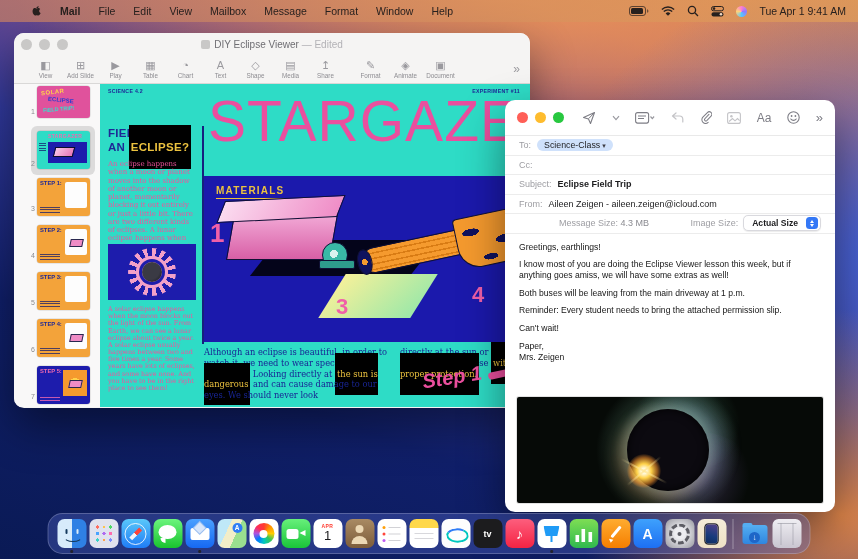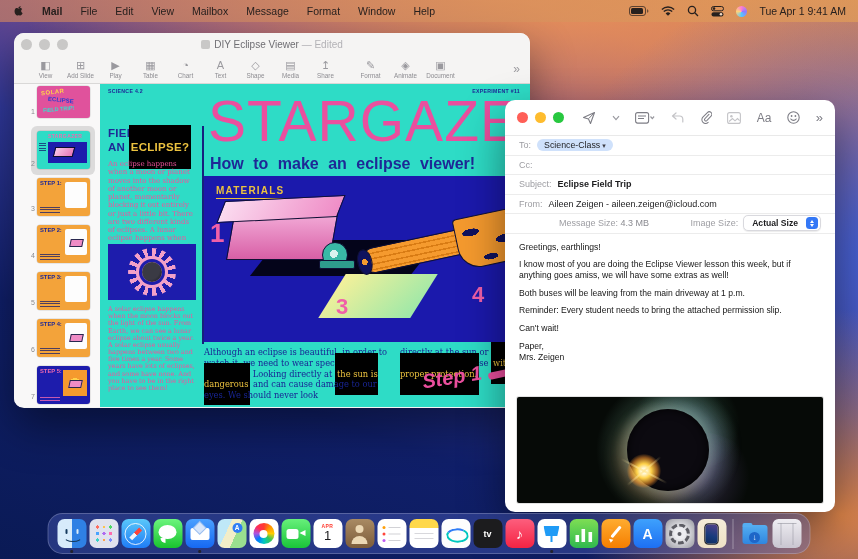--- a/index.html
+++ b/index.html
@@ -10,21 +10,21 @@
     radial-gradient(ellipse 700px 260px at 60% -4%, rgba(238,150,88,.95), rgba(238,150,88,0) 72%),
     linear-gradient(200deg, #d8824f 0%, #c47264 14%, #8c5387 28%, #31399c 48%, #101f6a 70%, #0a1a55 100%);
   }
 
   
   .menubar { position:absolute; left:0; top:0; width:858px; height:22px;
     background:linear-gradient(90deg, rgba(193,124,102,.75), rgba(210,140,95,.7) 45%, rgba(226,158,88,.7));
     display:flex; align-items:center; color:#27201e; font-size:10.5px; z-index:50; }
   .menubar .mi { padding:0 9px; }
   .menubar .mi.app { font-weight:bold; }
-  .menubar .left { display:flex; align-items:center; padding-left:4px; flex:1; }
+  .menubar .left { display:flex; align-items:center; padding-left:22px; flex:1; }
   .menubar .right { display:flex; align-items:center; gap:12px; padding-right:12px; }
   .sbicon svg { display:block; }
   .clock { font-size:10.5px; }
   .siri-orb { width:11px; height:11px; border-radius:50%;
     background:conic-gradient(#ff7bd1,#8e7bff,#55c7ff,#ffd37b,#ff7bd1); }
 
   
   .window { position:absolute; border-radius:10px; box-shadow:0 18px 45px rgba(0,0,0,.45); overflow:hidden; }
 
   
@@ -455,21 +455,20 @@
         <div class="sun-rays"></div>
           <div class="sun-core"></div>
           <div class="sun-in"></div>
       </div>
 
       <div class="para" style="left:8px; top:222px; font-size:6.4px; line-height:1.12;">A solar eclipse happens when the moon blocks out the light of the sun. From Earth, we can see a lunar eclipse about twice a year. A solar eclipse usually happens between two and five times a year. Some years have lots of eclipses, and some have none. And you have to be in the right place to see them!</div>
 
       <div class="vline"></div>
 
       <div class="stargazer">STARGAZER</div>
-      <div class="howto">How to make an eclipse viewer!</div>
 
       <div class="mat-panel">
         <span class="mat-title">MATERIALS</span>
         <div class="shadow-par"></div>
         <div class="box-side"></div>
         <div class="box-lid"></div>
         <span class="num" style="left:6px; top:42px; font-size:26px;">1</span>
         <div class="tape"></div>
         <div class="paper"></div>
         <span class="num" style="left:132px; top:118px; font-size:22px;">3</span>

